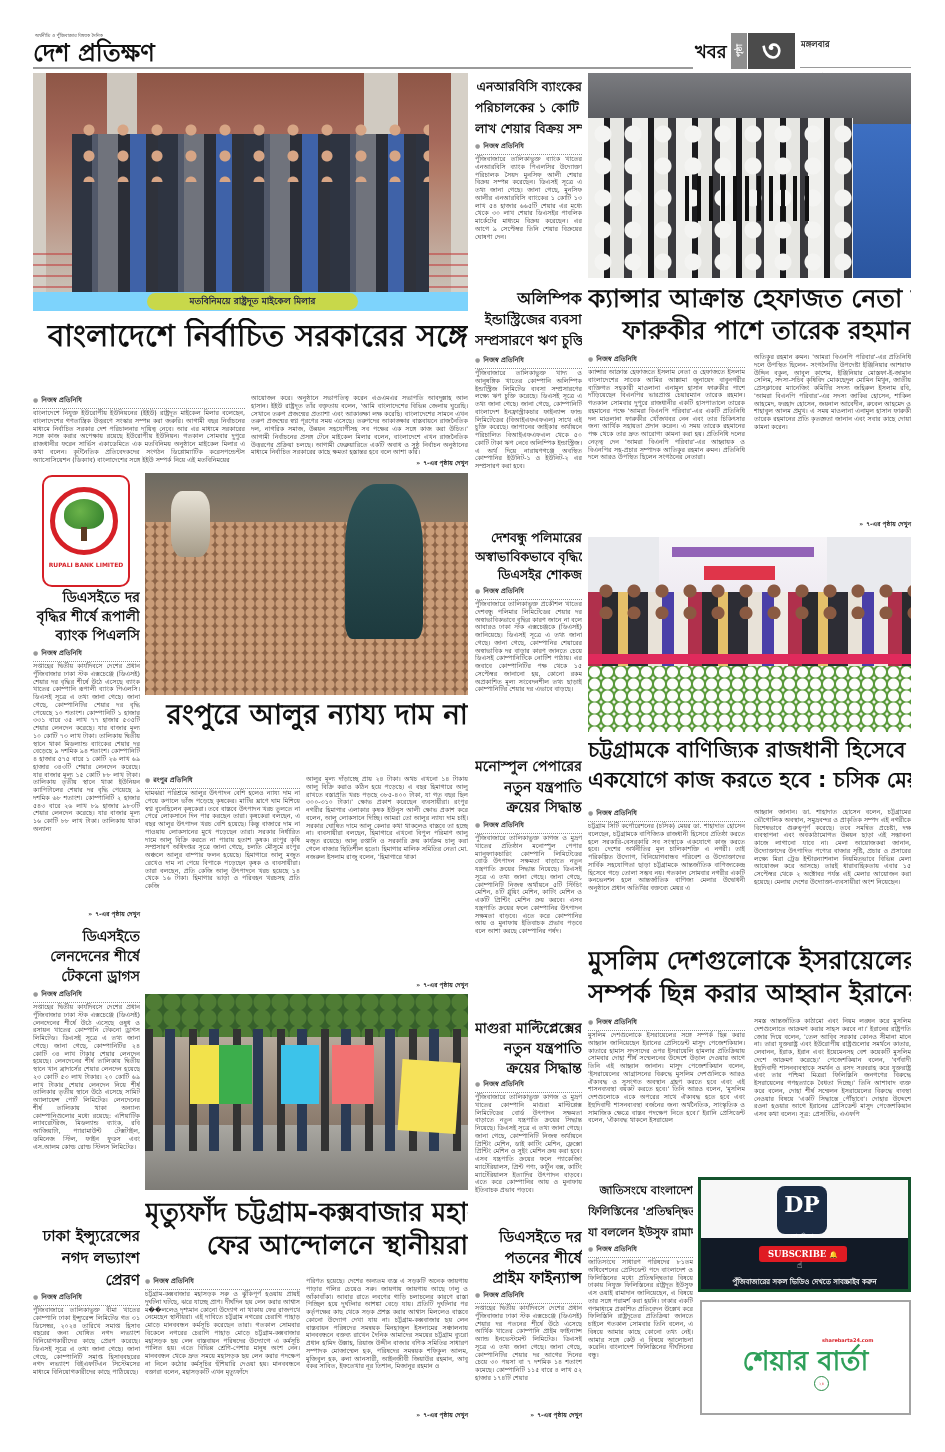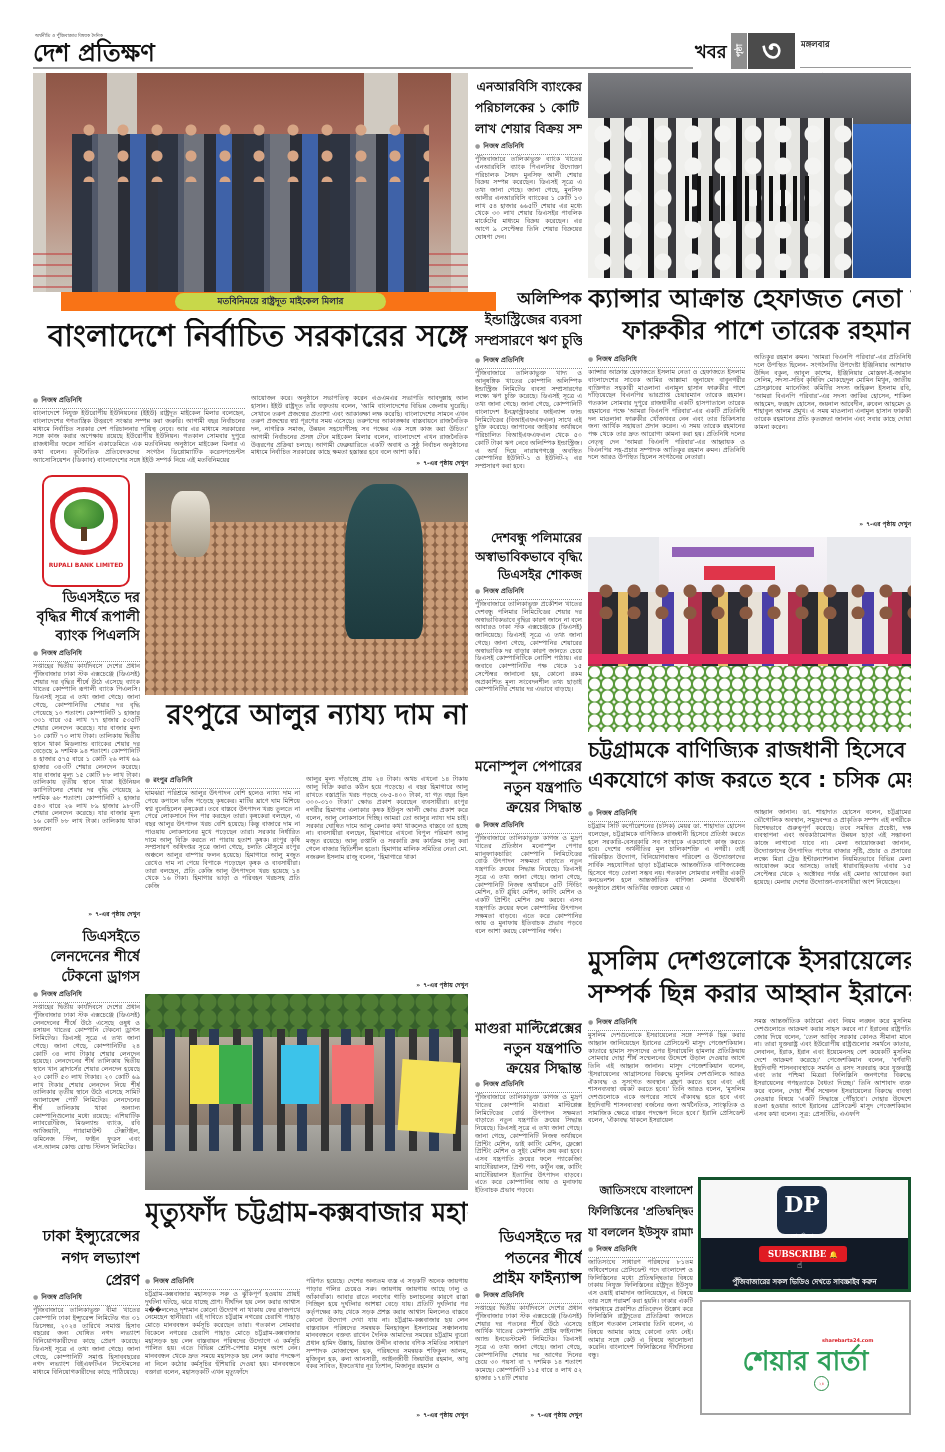--- a/index.html
+++ b/index.html
@@ -18,21 +18,21 @@
   .tagline{position:absolute;left:35px;top:33px;font-size:4.5px;color:#333;white-space:nowrap;}
   .logo{position:absolute;left:33px;top:39px;font-size:24px;line-height:27px;font-weight:700;color:#111;white-space:nowrap;font-family:"DejaVu Serif",serif;}
   .rule{position:absolute;height:2px;background:#9a9a9a;}
   .khobor{position:absolute;left:695px;top:40px;font-size:18px;line-height:24px;font-weight:700;color:#111;}
   .pageword{position:absolute;left:731px;top:33px;width:16px;height:36px;background:#8e8e8e;color:#fff;font-size:8px;font-weight:700;display:flex;align-items:center;justify-content:center;writing-mode:vertical-rl;transform:rotate(180deg);}
   .pagenum{position:absolute;left:748px;top:33px;width:47px;height:36px;background:#4b4b4b;color:#fff;font-size:30px;line-height:36px;text-align:center;font-weight:700;}
   .day{position:absolute;left:801px;top:38px;font-size:8.5px;font-weight:700;color:#222;}
   .date{position:absolute;left:801px;top:52px;font-size:6.5px;color:#333;white-space:nowrap;margin-top:20px;}
 
   
-  .capband{position:absolute;left:33px;top:292px;width:435px;height:19px;background:#f97316;margin-left:28px;}
+  .capband{position:absolute;left:33px;top:292px;width:435px;height:19px;background:#7dd3fc;}
   .cappill{position:absolute;left:114px;top:1px;width:211px;height:17px;background:#c8d84a;border-radius:9px;text-align:center;font-size:9px;line-height:17px;font-weight:700;color:#1a1a40;white-space:nowrap;overflow:hidden;}
 
   
   .ph-eu{left:33px;top:73px;width:435px;height:219px;
     background:
       linear-gradient(to right,#d3cdc4 0 3%,transparent 3% 17%,#cdc7be 17% 24%,transparent 24% 76%,#d0cac1 76% 84%,transparent 84% 96%,#d6d0c7 96%),
       linear-gradient(to bottom,#8e5646 0%,#a5685a 30%,#b27a66 45%,#c9c1b7 100%);}
   .ph-eu .people{left:9%;right:9%;top:28%;bottom:0;
     background:repeating-linear-gradient(to right,#2e3441 0 20px,#52596a 20px 26px,#70737c 26px 46px,#2b2e37 46px 58px,#3f62a8 58px 74px,#2f323b 74px 86px);}
   .ph-eu .heads{left:9%;right:9%;top:20%;height:30%;
@@ -188,20 +188,21 @@
     <div class="road"></div>
     <div class="people"></div>
     <div class="pc pc1"></div>
     <div class="pc pc2"></div>
     <div class="pc pc3"></div>
     <div class="pc pc4"></div>
     <div class="pc pc5"></div>
   </div>
   <div class="hl" style="left:145px;top:1196px;width:323px;font-size:26px;line-height:33px;">
     <span>মৃত্যুফাঁদ চট্টগ্রাম-কক্সবাজার মহাসড়ক</span>
+    <span>ফের আন্দোলনে স্থানীয়রা</span>
   </div>
   <div class="by" style="left:145px;top:1276px;width:155px;"><span class="dot">●</span><span>নিজস্ব প্রতিনিধি</span></div>
   <div class="body" style="left:145px;top:1290px;width:155px;height:130px;">চট্টগ্রাম-কক্সবাজার মহাসড়ক সরু ও ঝুঁকিপূর্ণ হওয়ায় প্রায়ই দুর্ঘটনা ঘটছে, ঝরে যাচ্ছে প্রাণ। দীর্ঘদিন ছয় লেন করার আশ্বাস ম��ললেও দৃশ্যমান কোনো উদ্যোগ না থাকায় ফের রাজপথে নেমেছেন স্থানীয়রা। এই দাবিতে চট্টগ্রাম নগরের চেরাগি পাহাড় মোড়ে মানববন্ধন কর্মসূচি করেছেন তারা। গতকাল সোমবার বিকেলে নগরের চেরাগি পাহাড় মোড়ে চট্টগ্রাম-কক্সবাজার মহাসড়ক ছয় লেন বাস্তবায়ন পরিষদের উদ্যোগে এ কর্মসূচি পালিত হয়। এতে বিভিন্ন শ্রেণি-পেশার মানুষ অংশ নেন। মানববন্ধন থেকে দ্রুত সময়ে মহাসড়ক ছয় লেন করার পদক্ষেপ না নিলে কঠোর কর্মসূচির হুঁশিয়ারি দেওয়া হয়। মানববন্ধনে বক্তারা বলেন, মহাসড়কটি এখন মৃত্যুফাঁদে</div>
   <div class="body" style="left:306px;top:1277px;width:162px;height:133px;">পরিণত হয়েছে। দেশের অন্যতম ব্যস্ত এ সড়কটি অনেক জায়গায় পাড়ার গলির চেয়েও সরু। জায়গায় জায়গায় আছে ঢালু ও আঁকাবাঁকা। আবার রাতে লবণের গাড়ি চলাচলের কারণে রাস্তা পিচ্ছিল হয়ে দুর্ঘটনার আশঙ্কা বেড়ে যায়। প্রতিটি দুর্ঘটনার পর কর্তৃপক্ষের কাছ থেকে সড়ক প্রশস্ত করার আশ্বাস মিললেও বাস্তবে কোনো উদ্যোগ দেখা যায় না। চট্টগ্রাম-কক্সবাজার ছয় লেন বাস্তবায়ন পরিষদের সমন্বয়ক মিনহাজুল ইসলামের সঞ্চালনায় মানববন্ধনে বক্তব্য রাখেন দৈনিক আমাদের সময়ের চট্টগ্রাম ব্যুরো প্রধান হামিদ উল্লাহ, রিয়াজ উদ্দীন বাজার বণিক সমিতির সাধারণ সম্পাদক মোজাম্মেল হক, পরিষদের সমন্বয়ক শফিকুল আলম, মুজিবুল হক, রুনা আনসারী, আইনজীবী জিয়াউর রহমান, আবু বকর সাবিত, ইফতেখার নূর তিশান, মিজানুর রহমান ও</div>
   <div class="cont" style="left:306px;top:1411px;width:162px;"><span class="arr">»</span><span>৭-এর পৃষ্ঠায় দেখুন</span></div>
 
   <div class="hl" style="left:475px;top:76px;width:107px;font-size:12.5px;line-height:21px;">
     <span>এনআরবিসি ব্যাংকের</span>
     <span>পরিচালকের ১ কোটি ১৩</span>
     <span>লাখ শেয়ার বিক্রয় সম্পন্ন</span>

